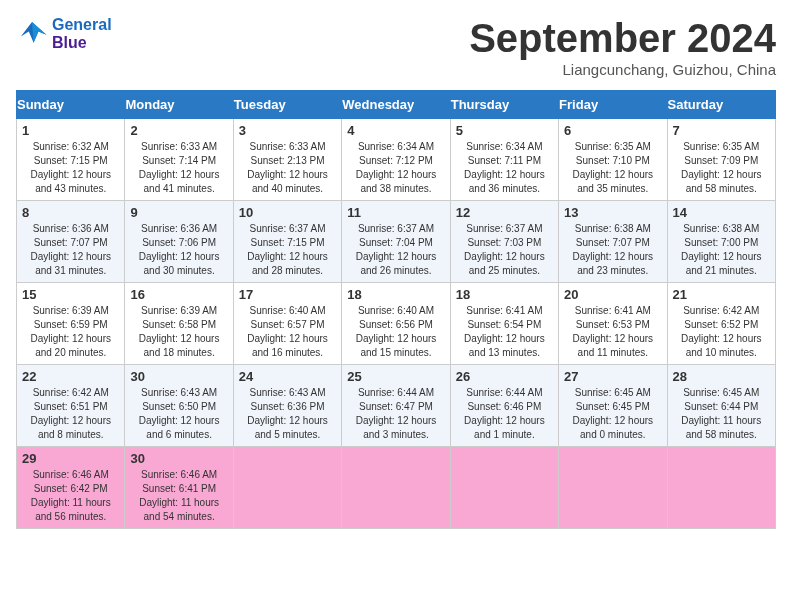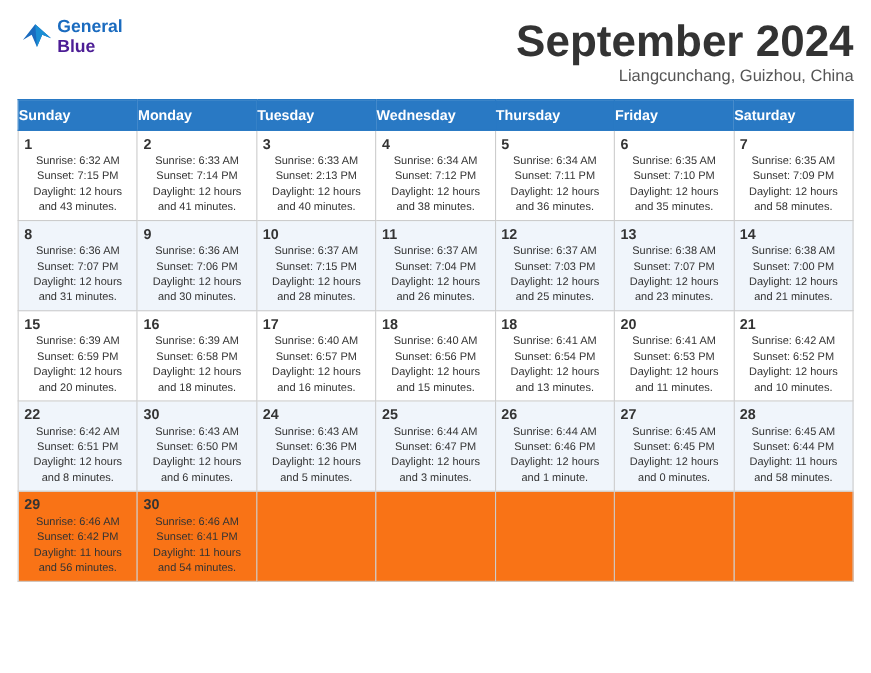--- a/index.html
+++ b/index.html
@@ -81,21 +81,21 @@
       color: #333;
       text-align: center;
     }
     tr:nth-child(even) td:not(.empty) {
       background: #f0f5fb;
     }
     tr:nth-child(odd) td:not(.empty) {
       background: #fff;
     }
     .calendar tbody tr:last-child td {
-      background: #f97316;
+      background: #f9a8d4;
     }
   </style>
 </head>
 <body>
 
 <div class="header">
   <div class="logo">
     <svg class="logo-bird" viewBox="0 0 40 34" xmlns="http://www.w3.org/2000/svg">
       <polygon points="20,2 38,18 28,14 22,28 16,14 6,20" fill="#1a6bbf"></polygon>
       <polygon points="20,2 38,18 28,14 22,28" fill="#1a8ed4"></polygon>

